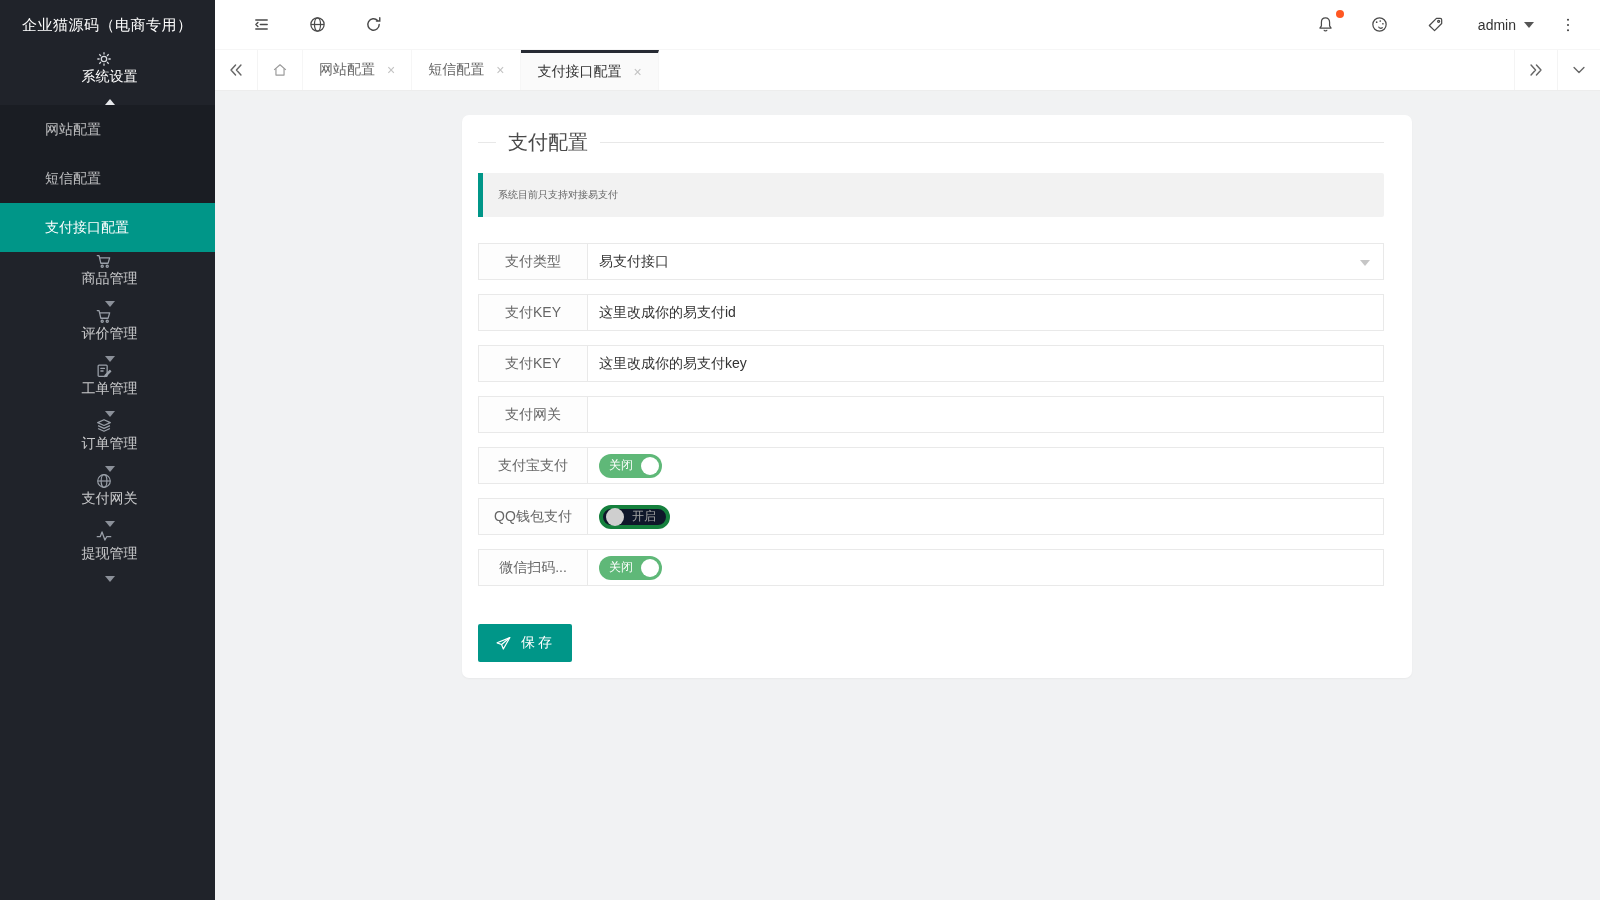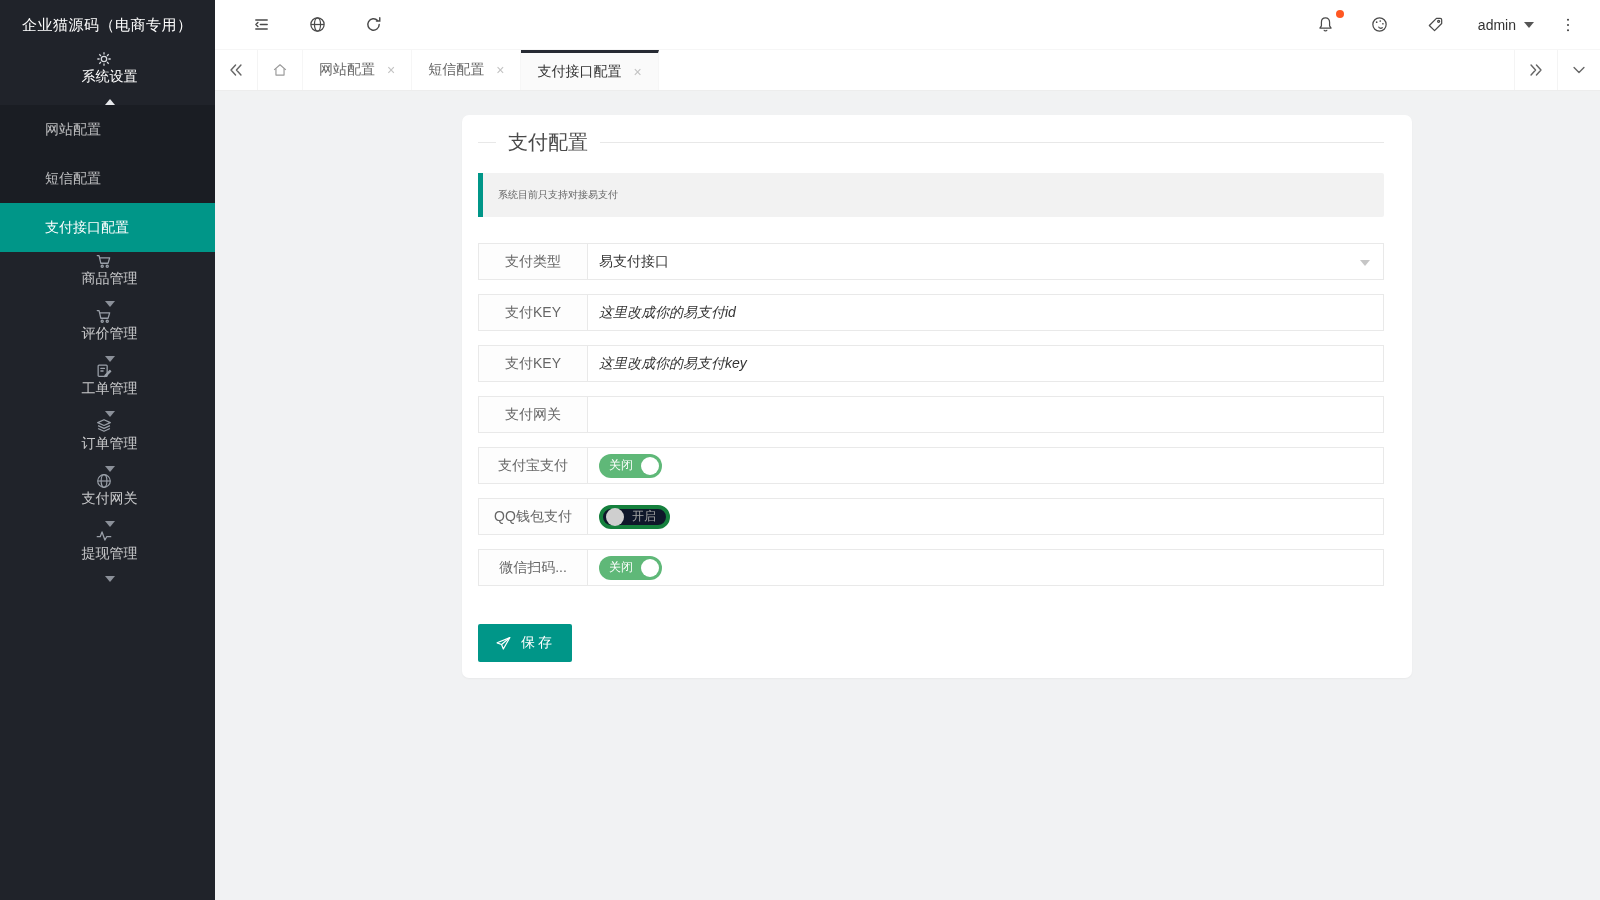--- a/index.html
+++ b/index.html
@@ -49,21 +49,21 @@
   .field-title { display:flex; align-items:center; height:34px; }
   .field-title .line { height:0; border-top:1px solid #e8e8e8; }
   .field-title .line.short { width:18px; }
   .field-title .line.long { flex:1; }
   .field-title h2 { font-size:20px; font-weight:400; color:#4a4a4a; margin:0 12px; white-space:nowrap; }
   .alert { margin-top:14px; background:#f2f2f2; border-left:5px solid #009688; padding:15px; font-size:10px; color:#666; border-radius:0 2px 2px 0; }
   .form { margin-top:26px; }
   .frow { display:flex; border:1px solid #e9e9e9; height:37px; margin-bottom:14px; background:#fff; position:relative; }
   .flabel { width:109px; border-right:1px solid #e9e9e9; display:flex; align-items:center; justify-content:center; color:#666; font-size:14px; background:#fdfdfd; padding:0 6px; white-space:nowrap; overflow:hidden; }
   .fvalue { flex:1; display:flex; align-items:center; padding-left:11px; position:relative; color:#333; }
-  .fvalue input { border:none; outline:none; width:100%; height:100%; font-size:14px; color:#333; background:transparent; font-family:inherit; padding:0;font-style:italic; }
+  .fvalue input { border:none; outline:none; width:100%; height:100%; font-size:14px; color:#333; background:transparent; font-family:inherit; padding:0; }
   .sel-arrow { position:absolute; right:13px; top:50%; margin-top:-2px; width:0; height:0; border-left:5px solid transparent; border-right:5px solid transparent; border-top:6px solid #c6c6c6; }
   
   .switch { position:relative; display:inline-flex; align-items:center; height:24px; border-radius:12px; font-size:12px; cursor:pointer; }
   .switch .knob { position:absolute; top:50%; margin-top:-9px; width:18px; height:18px; border-radius:50%; }
   .switch.on { background:#5FB878; color:#fff; padding:0 29px 0 10px; }
   .switch.on .knob { right:3px; background:#fff; }
   .switch.off { background:#0f172a; border:4px solid #15803d; color:#a7a7a7; padding:0 10px 0 29px; }
   .switch.off .knob { left:3px; background:#cfcfcf; }
   
   .save-btn { margin-top:24px; display:inline-flex; align-items:center; gap:9px; height:38px; padding:0 17px; background:#009688; color:#fff; border:none; border-radius:2px; font-size:14px; letter-spacing:3px; cursor:pointer; font-family:inherit; }

